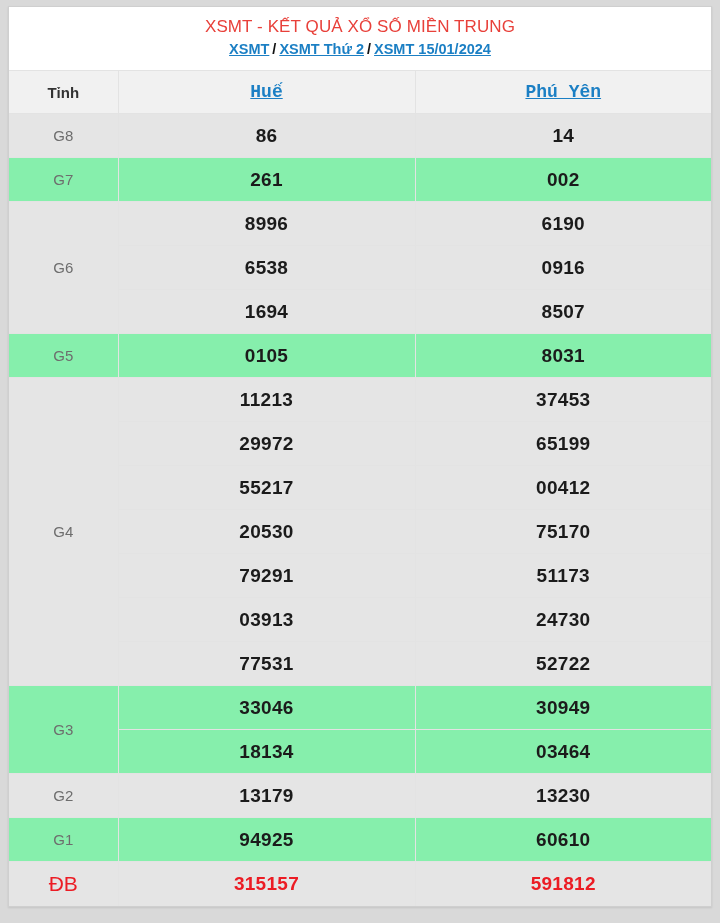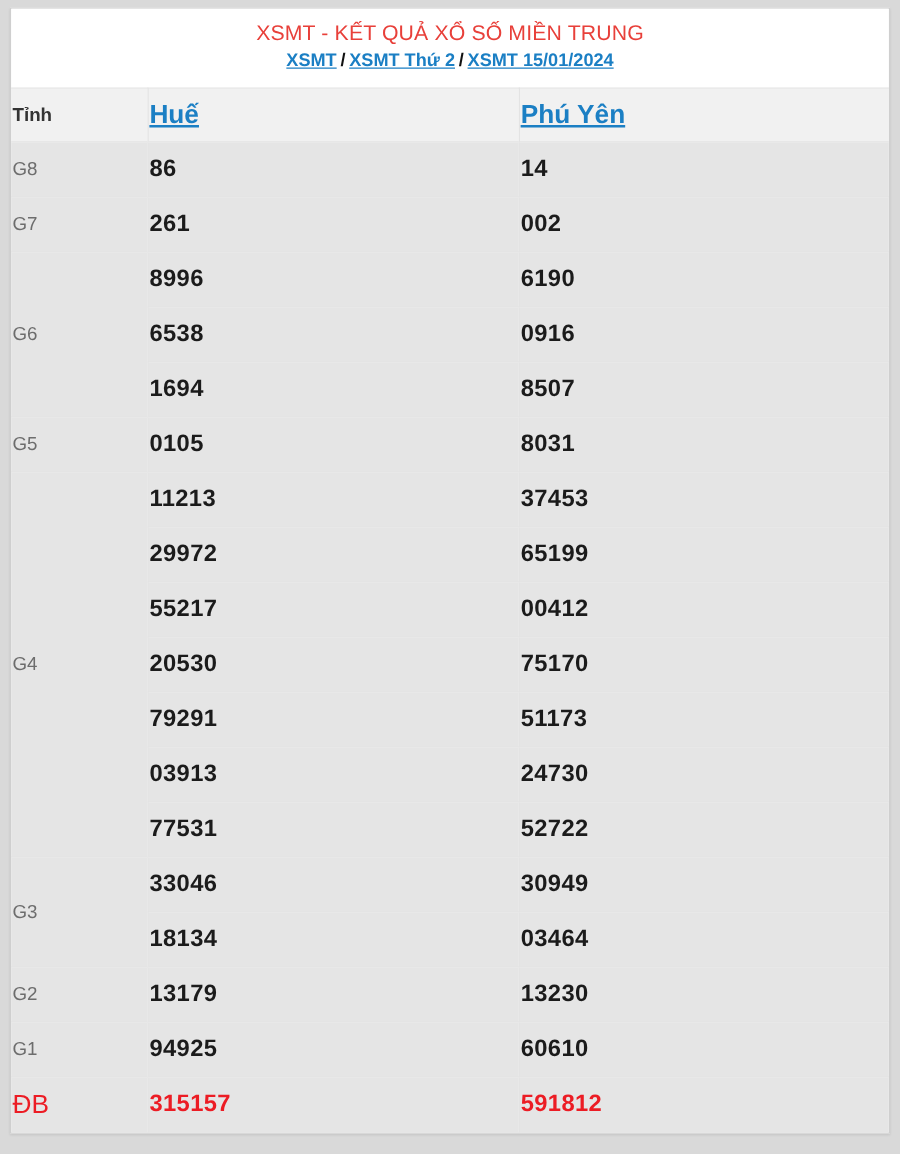--- a/index.html
+++ b/index.html
@@ -65,59 +65,60 @@
     border-collapse: collapse;
     table-layout: fixed;
   }
   table.res col.c-label { width: 109px; }
   table.res col.c-prov  { width: 297px; }
   table.res col.c-prov2 { width: 296px; }
 
   table.res th, table.res td {
     border-top: 1px solid #e3e3e3;
     border-right: 1px solid #e3e3e3;
-    text-align: left;
+    text-align: center;
     vertical-align: middle;
   }
   table.res th:last-child, table.res td:last-child { border-right: none; }
 
   thead th {
     background: #f1f1f1;
     height: 43px;
     font-size: 15px;
     border-top: 1px solid #d8d8d8;
   }
   th.lbl-tinh {
     color: #333;
     font-weight: bold;
     font-size: 15px;
   }
   th.prov a {
     color: #1b7fc4;
     font-weight: bold;
     text-decoration: underline;
-    font-size: 21px;
+    font-size: 18px;
     cursor: pointer;
+    font-family: Liberation Mono, monospace;
   }
 
   td.plabel {
     color: #6d6d6d;
     font-size: 15px;
     font-weight: 400;
   }
   td.pval {
     color: #1b1b1b;
     font-size: 19px;
     font-weight: bold;
     letter-spacing: 0.3px;
   }
   tr.grp-row td { height: 44px; }
 
   
-  .shade td { background: #e5e5e5; margin-left: 32px; }
+  .shade td { background: #86efac; margin-left: 32px; }
   .plain td { background: #e5e5e5; }
 
   
   td.db-label { color: #ec1c24; font-size: 21px; font-weight: 400; }
   td.db-val   { color: #ec1c24; font-size: 19px; font-weight: bold; letter-spacing: .3px; }
 
   
   td.sub-sep { border-top: 1px solid #ececec; }
   td.grp-first { border-top: 1px solid #e0e0e0; }
   td.rowspan-cell { border-top: 1px solid #e0e0e0; }

